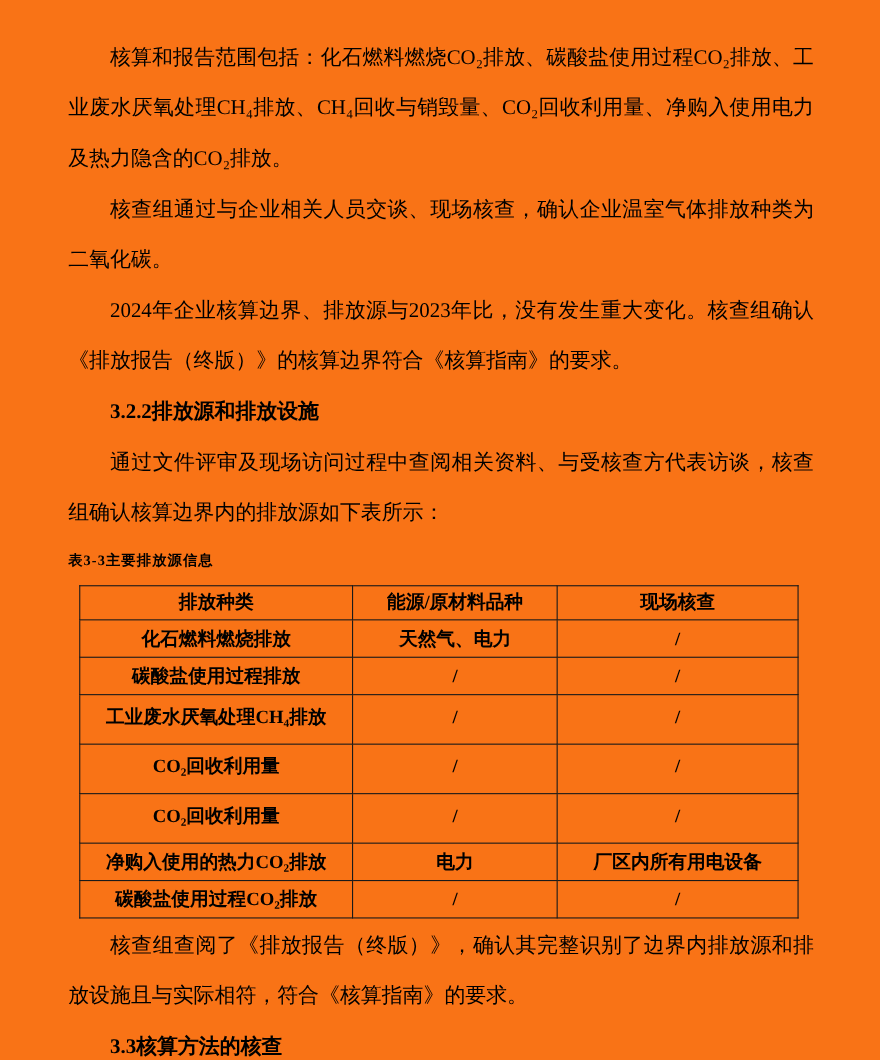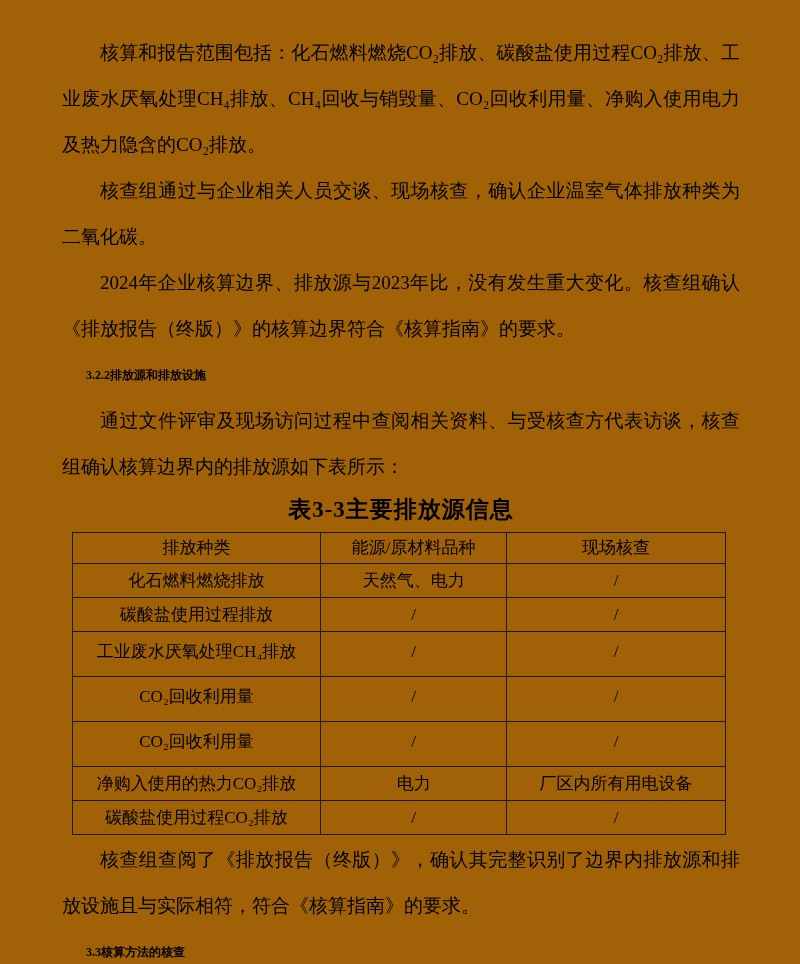--- a/index.html
+++ b/index.html
@@ -2,58 +2,57 @@
 <html><head>
 <meta charset="utf-8">
 <style>
   * { margin: 0; padding: 0; box-sizing: border-box; }
   html, body { background: #ffffff; }
   .page {
     position: relative;
     width: 800px;
     height: 964px;
     margin: 0 auto;
-    background: #a16207;
+    background: #f97316;
     color: #000000;
     font-family: "Liberation Serif", "DejaVu Serif", serif;
     font-size: 19px;
     padding: 30px 60px 20px 62px;
     overflow: hidden;
   }
   .para {
     text-align: justify;
     text-justify: inter-ideograph;
     text-indent: 2em;
     line-height: 46px;
   }
   .heading {
     font-weight: bold;
     text-indent: 2em;
     line-height: 46px;
-    font-size: 12px;
+    font-size: 19px;
   }
   .table-title {
     font-weight: bold;
-    text-align: center;
     line-height: 40px;
-    font-size: 23px;
+    font-size: 13px;
     letter-spacing: 1px;
     font-family: Liberation Serif, serif;
   }
   table.emission-table {
     width: 654px;
     margin: 2px auto 0 10px;
     border-collapse: collapse;
     table-layout: fixed;
   }
   table.emission-table th,
   table.emission-table td {
     border: 1.5px solid #1a1a1a;
     text-align: center;
-    font-weight: normal;
+    font-weight: bold;
     font-size: 17px;
     padding: 2px 21px;
     vertical-align: middle;
     line-height: 1.5;
   }
   table.emission-table col.c1 { width: 38%; }
   table.emission-table col.c2 { width: 28.5%; }
   table.emission-table col.c3 { width: 33.5%; }
   table.emission-table thead tr { height: 31px; }
   table.emission-table tbody tr { height: 34px; }

